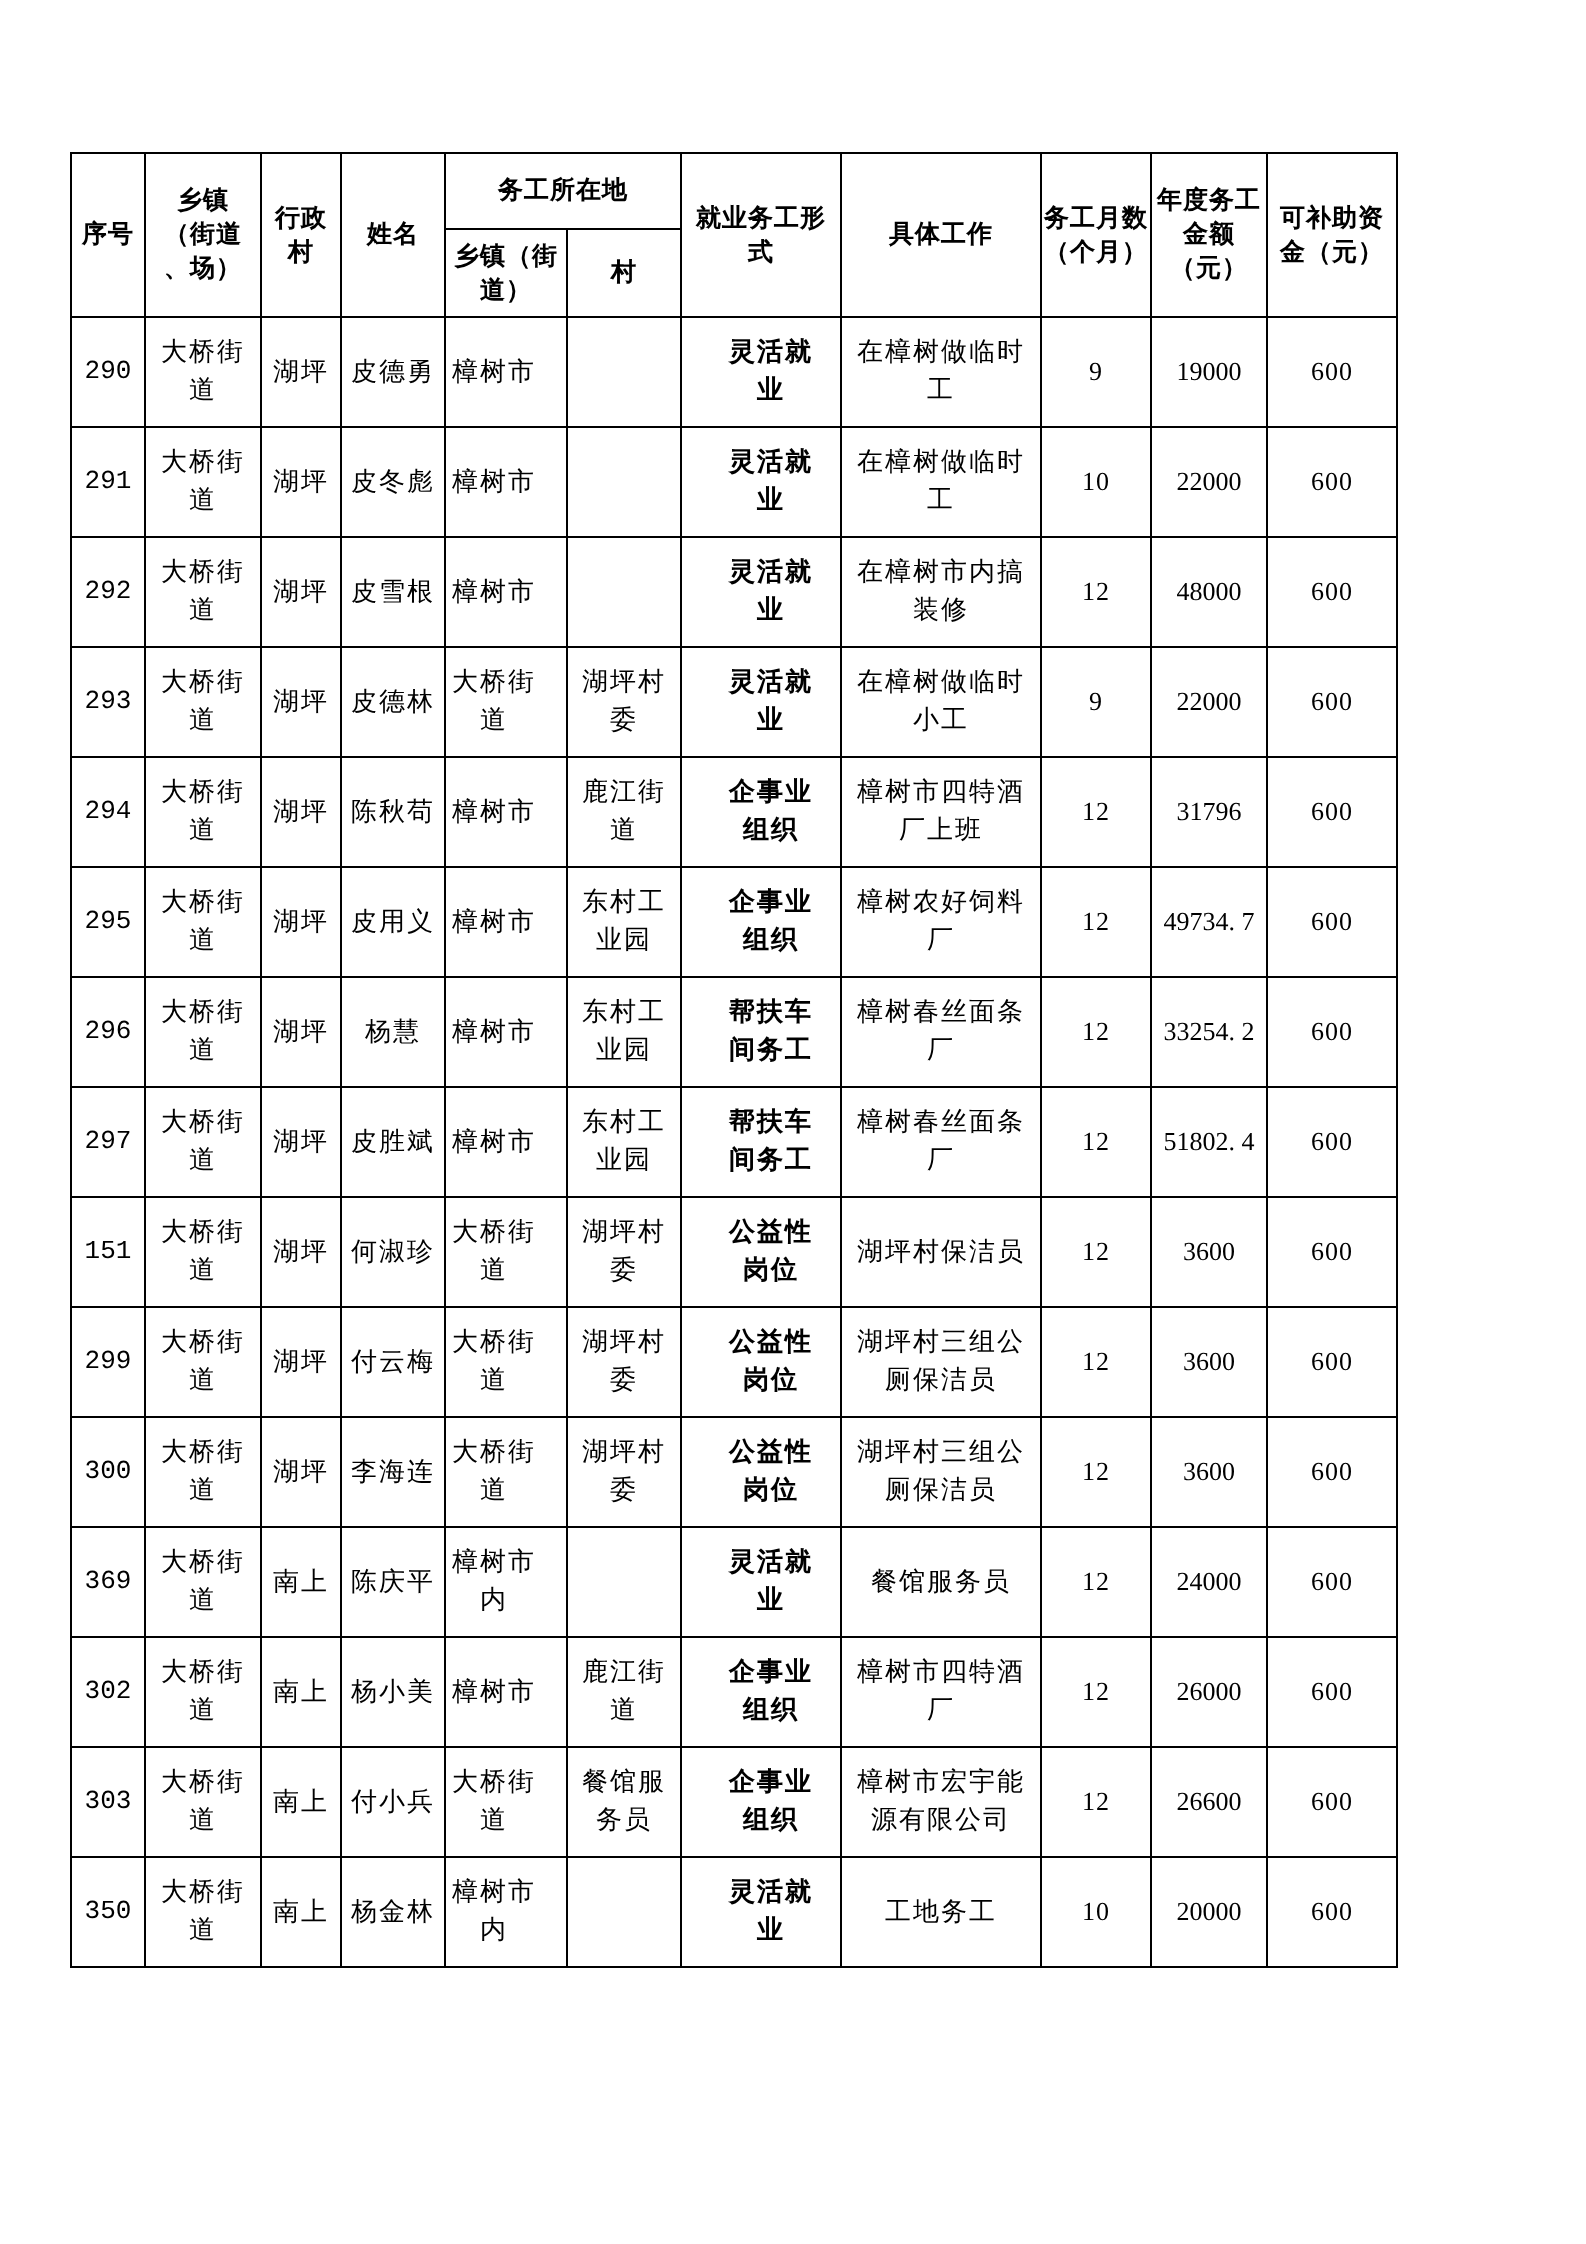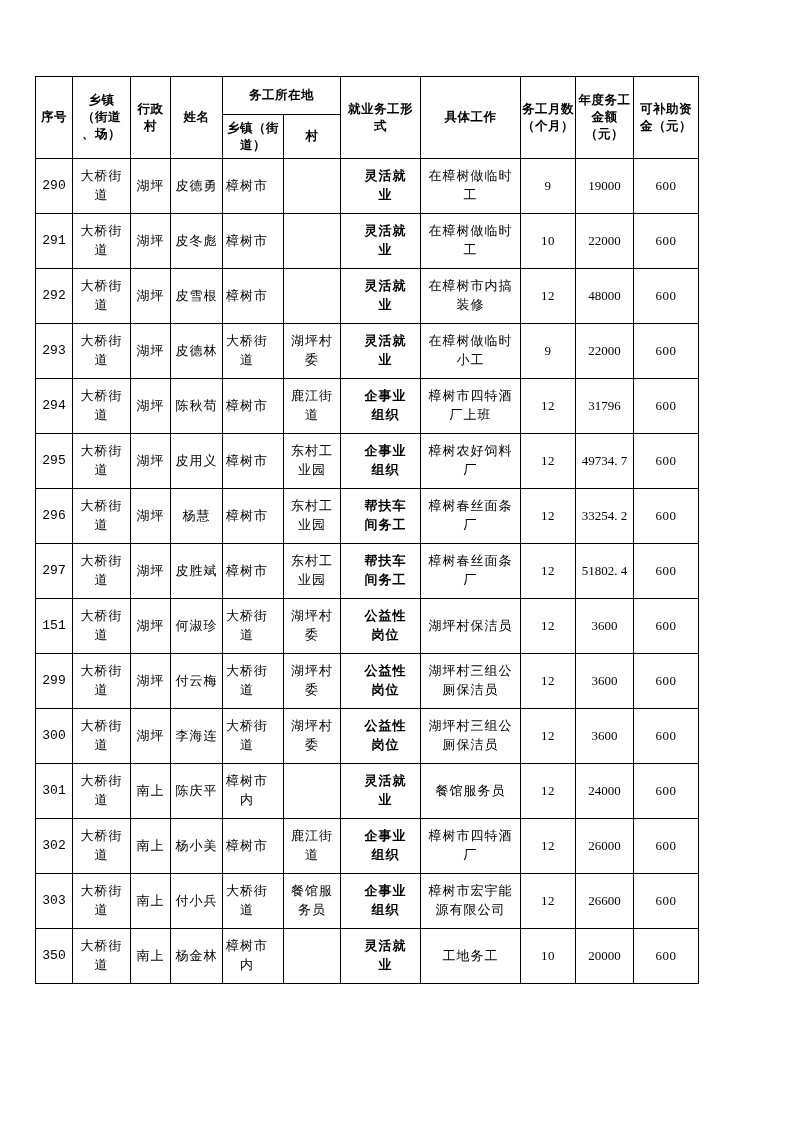--- a/index.html
+++ b/index.html
@@ -238,21 +238,21 @@
           <td class="col-name">李海连</td>
           <td class="col-work_town">大桥街道</td>
           <td class="col-work_village">湖坪村委</td>
           <td class="col-form">公益性岗位</td>
           <td class="col-job">湖坪村三组公厕保洁员</td>
           <td class="col-months">12</td>
           <td class="col-amount">3600</td>
           <td class="col-subsidy">600</td>
         </tr>
         <tr>
-          <td class="col-no">301</td>
+          <td class="col-no">369</td>
           <td class="col-town">大桥街道</td>
           <td class="col-village">南上</td>
           <td class="col-name">陈庆平</td>
           <td class="col-work_town">樟树市内</td>
           <td class="col-work_village"></td>
           <td class="col-form">灵活就业</td>
           <td class="col-job">餐馆服务员</td>
           <td class="col-months">12</td>
           <td class="col-amount">24000</td>
           <td class="col-subsidy">600</td>

